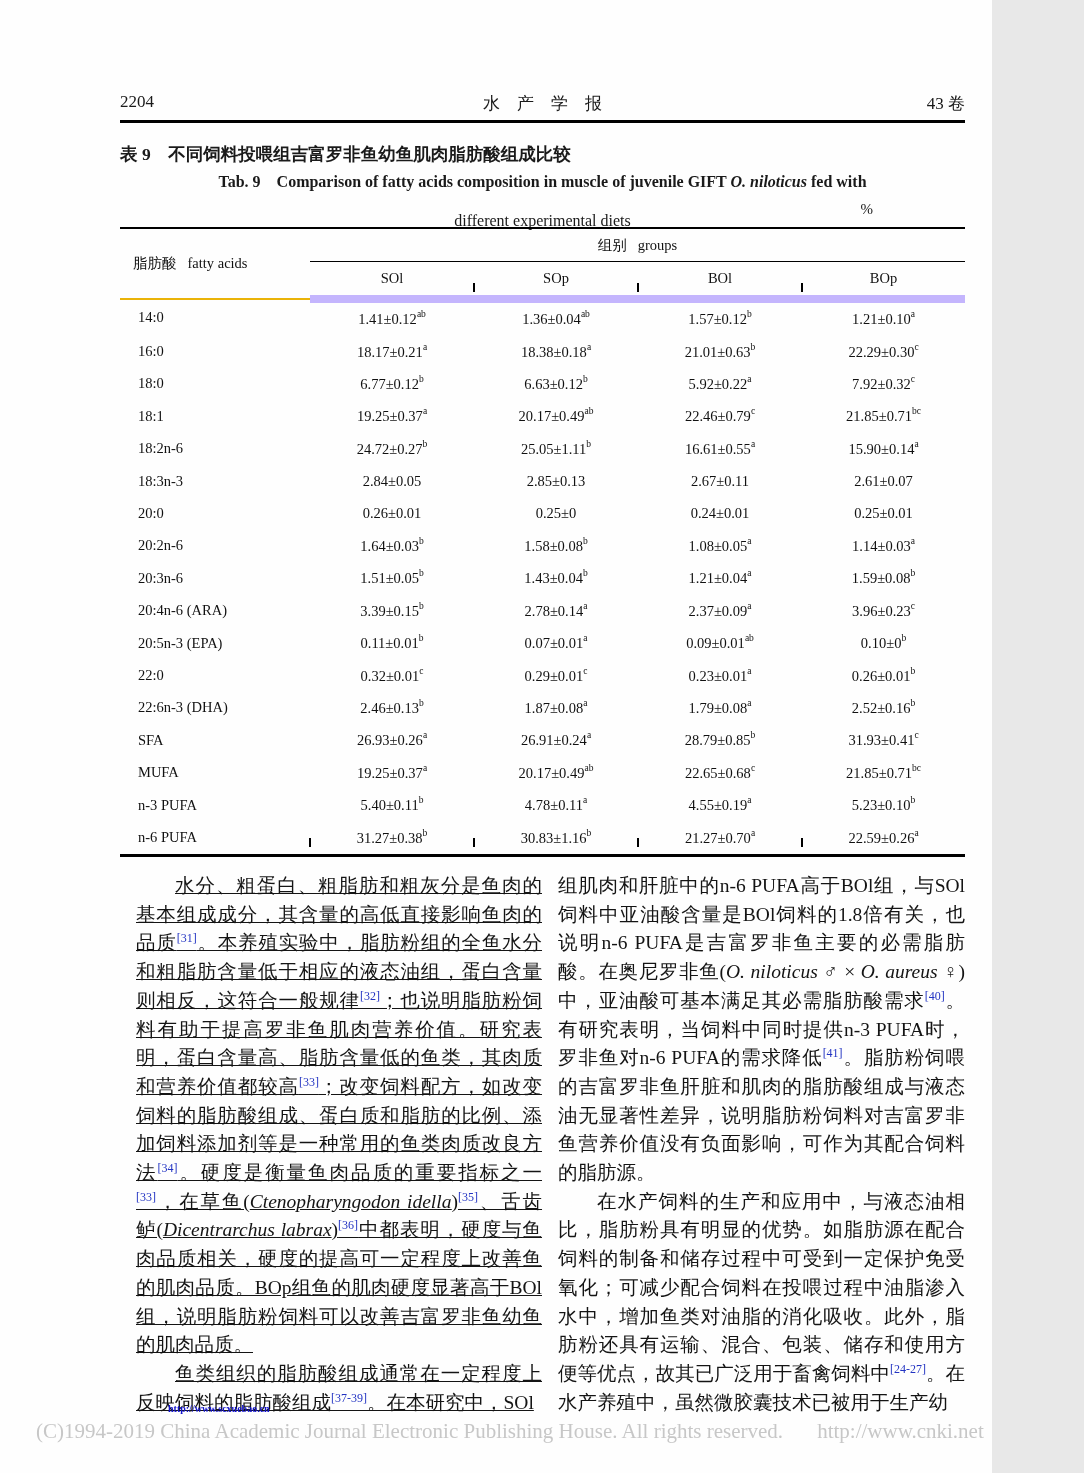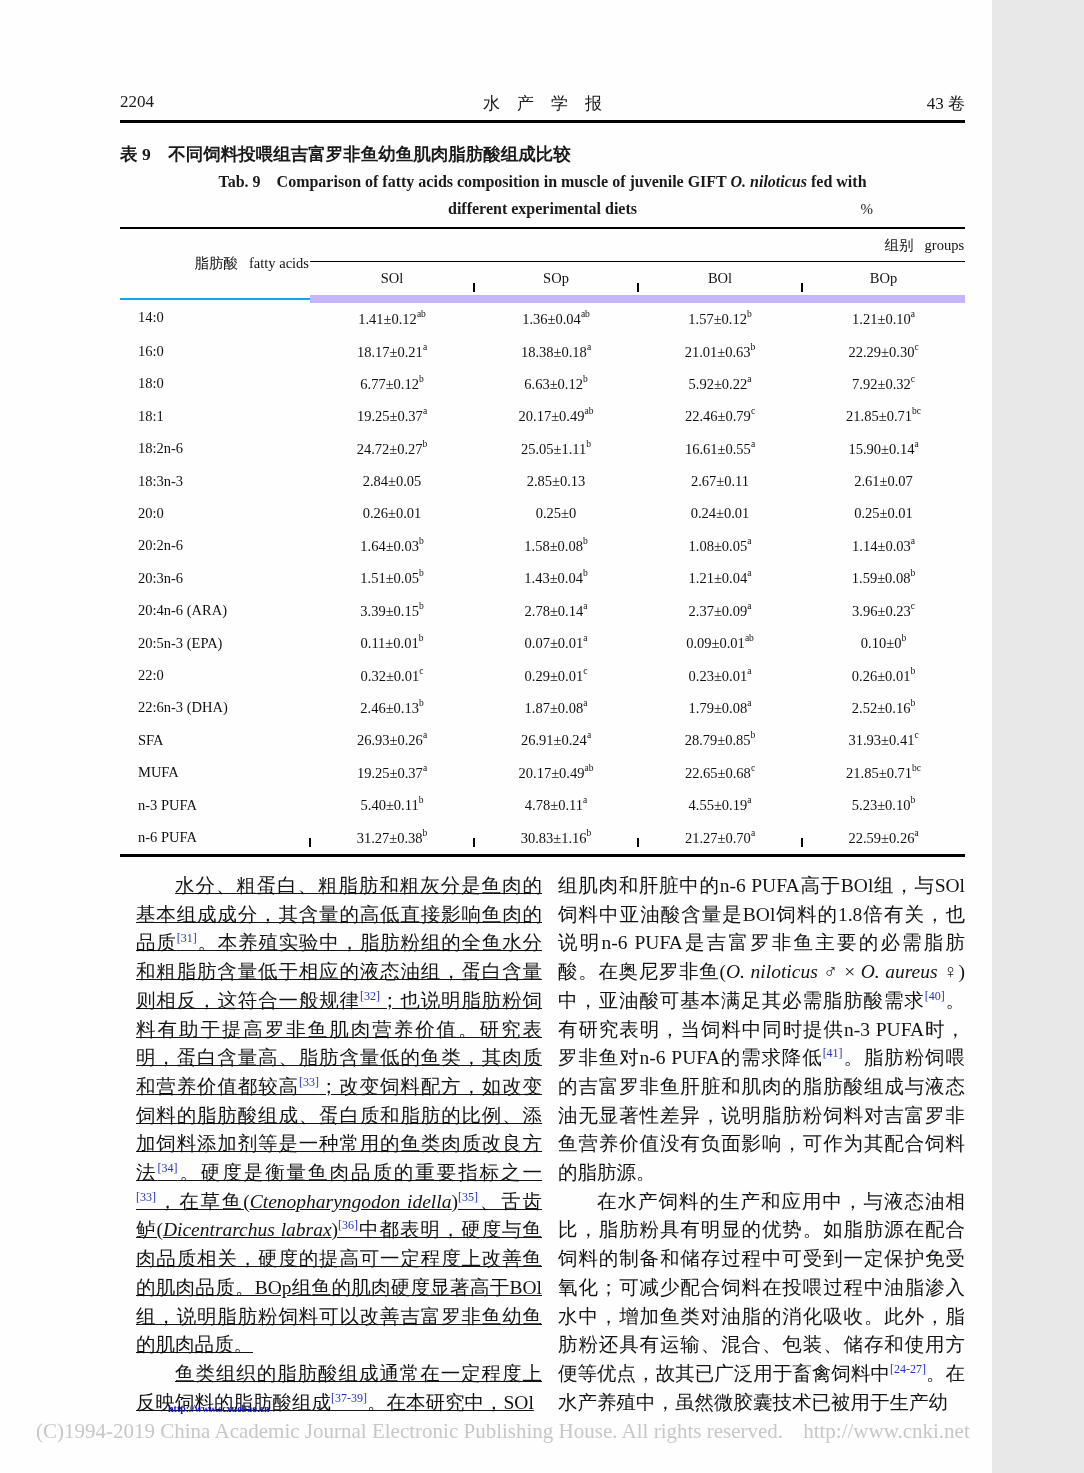--- a/index.html
+++ b/index.html
@@ -9,29 +9,29 @@
   .hdr{position:absolute;top:92px;left:120px;width:845px;height:22px;font-size:17px;}
   .hdr .pnum{position:absolute;left:0;top:0;}
   .hdr .jtitle{position:absolute;left:0;width:100%;text-align:center;top:0;}
   .hdr .vol{position:absolute;right:0;top:0;}
   .hdr-rule{position:absolute;top:120px;left:120px;width:845px;height:2.5px;background:#000;}
   
   .cap-zh{position:absolute;top:142px;left:120px;width:845px;
           font-weight:700;font-size:17.5px;}
   .cap-en{position:absolute;top:173px;left:120px;width:845px;text-align:center;
           font-weight:700;font-size:16px;}
-  .cap-en2{position:absolute;top:200px;left:120px;width:845px;text-align:center;
-          font-weight:700;font-size:16px;}
+  .cap-en2{position:absolute;top:212px;left:120px;width:845px;text-align:center;
+          font-weight:400;font-size:16px;}
   .unit{position:absolute;top:201px;right:119px;font-weight:400;font-size:15px;}
   
   table.ftable{position:absolute;left:120px;top:227px;width:845px;border-collapse:collapse;
         table-layout:fixed;border-top:2.5px solid #000;border-bottom:3px solid #000;
         font-size:14.5px;color:#111;}
-  table.ftable th{font-weight:400;text-align:right;}
-  th.stub{text-align:left;padding-left:13px;vertical-align:middle;border-bottom:2px solid #0ea5e9;}
+  table.ftable th{font-weight:400;}
+  th.stub{text-align:left;padding-left:13px;vertical-align:middle;border-bottom:2px solid #eab308;}
   th.ghead{height:30px;text-align:center;border-bottom:1.8px solid #000;}
   tr.colrow th{height:31px;text-align:center;border-bottom:8px solid #c4b5fd;}
   tbody td{height:32.4px;text-align:center;padding:0;}
   tbody td:first-child{text-align:left;padding-left:18px;}
   td sup,.cellsup{font-size:9.5px;position:relative;top:-1px;}
   .gap{display:inline-block;width:11px;}
   .tick{position:absolute;width:1.5px;height:9px;background:#000;}
   
   .col{position:absolute;top:872px;width:406px;font-size:19.5px;line-height:28.7px;
        text-align:justify;color:#141414;}
@@ -39,21 +39,21 @@
   .col.right{left:558px;width:407px;}
   .col p{margin:0;padding:0;}
   .col p.indent{text-indent:39px;}
   .ref{color:#2233c2;font-size:12px;vertical-align:super;line-height:0;}
   .sp-i{font-style:italic;}
   
   .sitelink{position:absolute;left:168px;top:1403px;font-weight:700;font-size:10px;
        color:#1212cc;text-decoration:none;}
   .copyright{position:absolute;left:36px;top:1419px;width:1020px;font-size:21px;
        color:#c7c7c7;white-space:nowrap;}
-  .copyright .cnki{margin-left:20px;}
+  .copyright .cnki{margin-left:34px;}
 </style>
 </head>
 <body>
 
 <div class="page">
 
   <div class="hdr">
     <span class="pnum">2204</span>
     <span class="jtitle">水　产　学　报</span>
     <span class="vol">43 卷</span>

